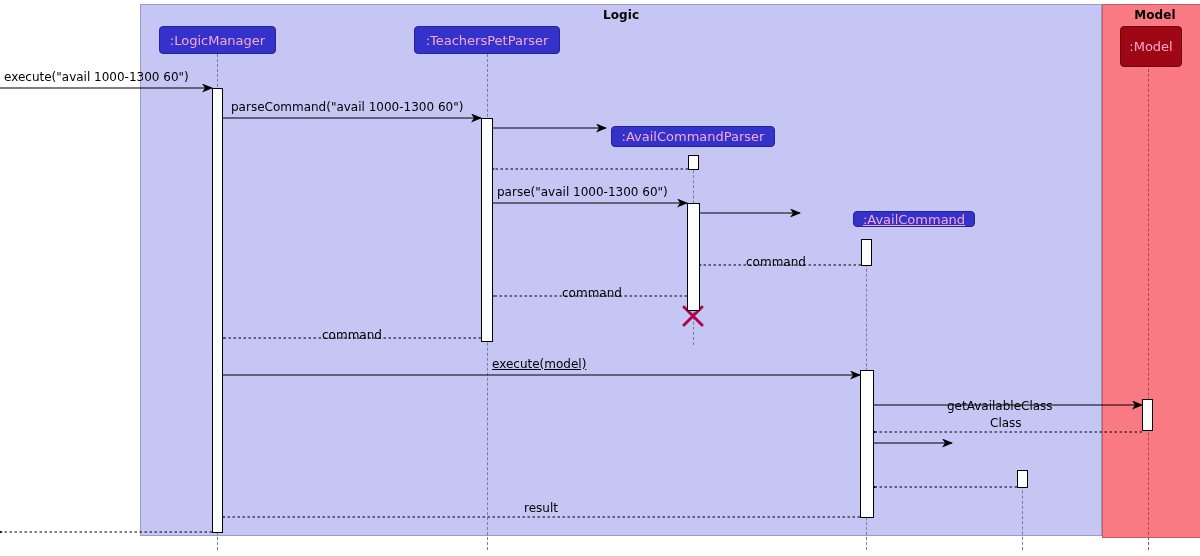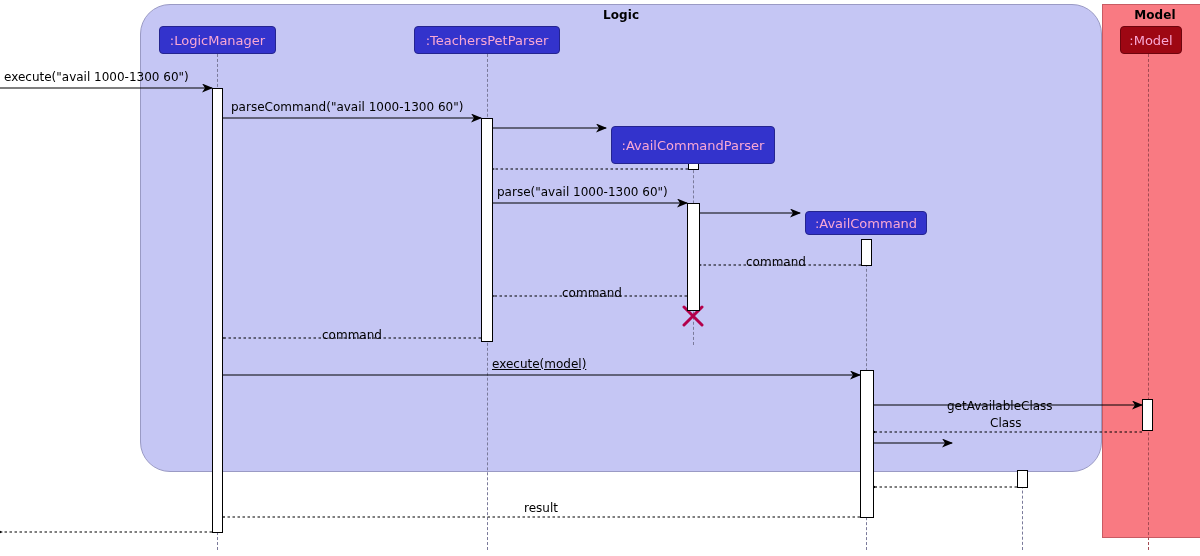--- a/index.html
+++ b/index.html
@@ -107,21 +107,21 @@
     stroke-width: 1.2;
     fill: none;
     stroke-dasharray: 2.5 2.5;
   }
 </style>
 </head>
 <body>
 
 <div id="diagram-root">
 
-  <div class="panel logic-panel" style="left:140px; top:4px; width:962px; height:468px;border-radius:30px;">
+  <div class="panel logic-panel" style="left:140px; top:4px; width:962px; height:532px;">
     <div class="panel-title">Logic</div>
   </div>
 
   <div class="panel model-panel" style="left:1102px; top:4px; width:106px; height:534px;">
     <div class="panel-title">Model</div>
   </div>
 
   <div class="lifeline" style="left:217px; top:54px; height:496px;"></div>
   <div class="lifeline" style="left:487px; top:54px; height:496px;"></div>
   <div class="lifeline" style="left:693px; top:155px; height:190px;"></div>
@@ -193,30 +193,30 @@
   <div class="activation" style="left:1017px; top:470px; width:11px; height:18px;"></div>
 
   <div class="participant logic-box" style="left:159px; top:26px; width:117px; height:28px;">
     <span>:LogicManager</span>
   </div>
 
   <div class="participant logic-box" style="left:414px; top:26px; width:146px; height:28px;">
     <span>:TeachersPetParser</span>
   </div>
 
-  <div class="participant logic-box" style="left:611px; top:126px; width:164px; height:38px;">
+  <div class="participant logic-box" style="left:611px; top:126px; width:164px; height:21px;">
     <span>:AvailCommandParser</span>
   </div>
 
-  <div class="participant logic-box" style="left:805px; top:211px; width:122px; height:24px;">
+  <div class="participant logic-box" style="left:853px; top:211px; width:122px; height:16px;text-decoration:underline;">
     <span>:AvailCommand</span>
   </div>
 
 
-  <div class="participant model-box" style="left:1120px; top:26px; width:62px; height:28px;">
+  <div class="participant model-box" style="left:1120px; top:26px; width:62px; height:41px;">
     <span>:Model</span>
   </div>
 
   <div class="msg-label" style="left:4px; top:71px;">execute("avail 1000-1300 60")</div>
 
   <div class="msg-label" style="left:231px; top:101px;">parseCommand("avail 1000-1300 60")</div>
 
   <div class="msg-label" style="left:497px; top:186px;">parse("avail 1000-1300 60")</div>
 
   <div class="msg-label" style="left:746px; top:256px;">command</div>

